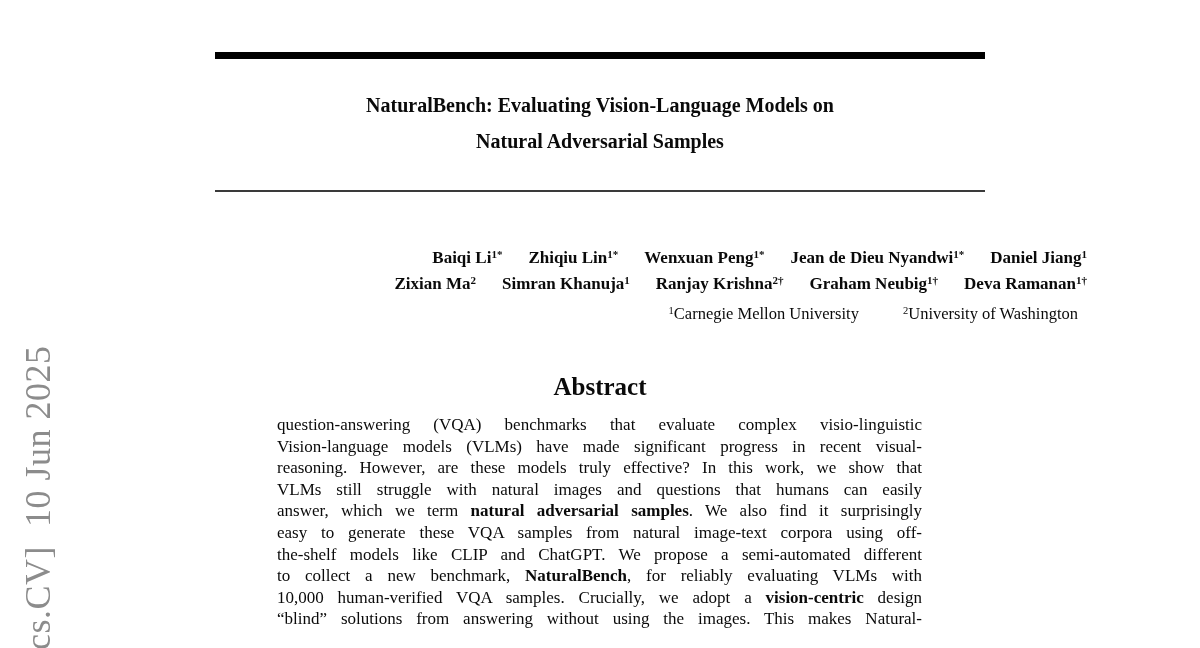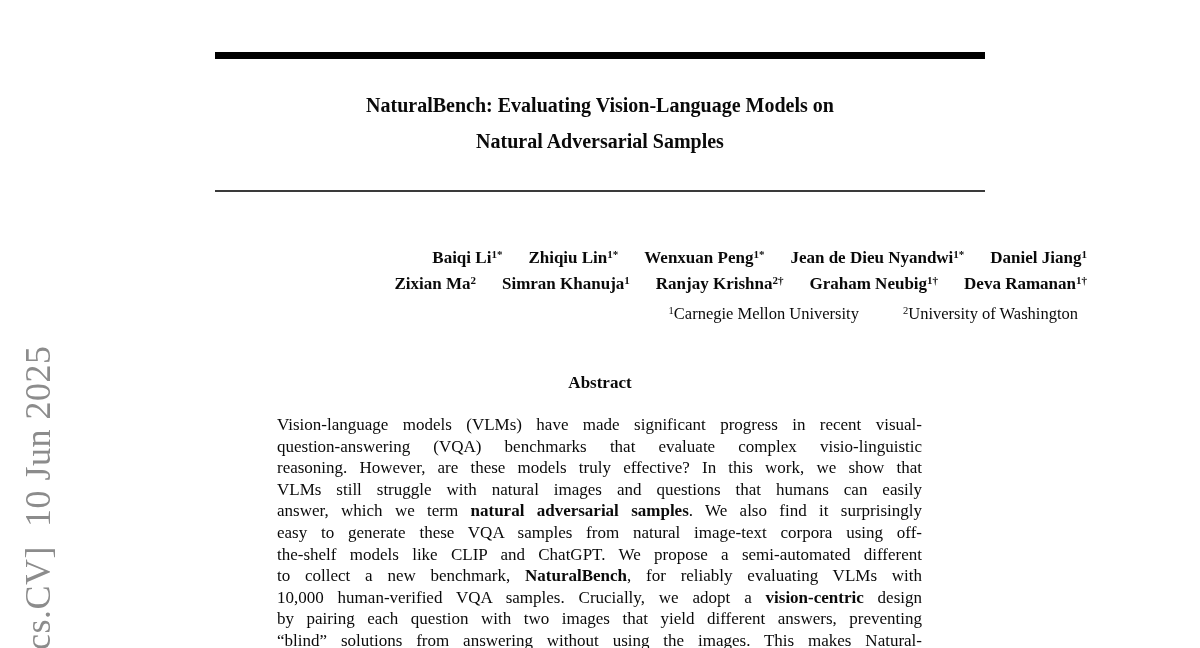--- a/index.html
+++ b/index.html
@@ -75,21 +75,21 @@
     margin-top: 2px;
     white-space: nowrap;
   }
   .affil-entry { display: inline-block; margin: 4px 22px; }
   .affil-entry sup.sp { font-weight: 400; font-size: 10.5px; }
   .abs-heading {
     position: absolute;
     left: 215px; top: 373px;
     width: 770px;
     text-align: center;
-    font-size: 17px;
+    font-size: 25px;
     font-weight: 700;
   }
   .abs-body {
     position: absolute;
     left: 277px; top: 414px;
     width: 645px;
     font-size: 17px;
     line-height: 21.6px;
   }
   .abs-line {
@@ -116,26 +116,25 @@
 
   <div class="authors">
     <div class="author-row" id="author-row-1"><span class="author-entry"><span>Baiqi Li</span><sup class="sp">1*</sup></span><span class="author-entry"><span>Zhiqiu Lin</span><sup class="sp">1*</sup></span><span class="author-entry"><span>Wenxuan Peng</span><sup class="sp">1*</sup></span><span class="author-entry"><span>Jean de Dieu Nyandwi</span><sup class="sp">1*</sup></span><span class="author-entry"><span>Daniel Jiang</span><sup class="sp">1</sup></span></div>
     <div class="author-row" id="author-row-2"><span class="author-entry"><span>Zixian Ma</span><sup class="sp">2</sup></span><span class="author-entry"><span>Simran Khanuja</span><sup class="sp">1</sup></span><span class="author-entry"><span>Ranjay Krishna</span><sup class="sp">2†</sup></span><span class="author-entry"><span>Graham Neubig</span><sup class="sp">1†</sup></span><span class="author-entry"><span>Deva Ramanan</span><sup class="sp">1†</sup></span></div>
     <div class="affil-row" id="affil-row"><span class="affil-entry"><sup class="sp">1</sup><span>Carnegie Mellon University</span></span><span class="affil-entry"><sup class="sp">2</sup><span>University of Washington</span></span></div>
   </div>
 
   <div class="abs-heading">Abstract</div>
 
   <div class="abs-body" id="abs-body">
+      <div class="abs-line"><span>question-answering (VQA) benchmarks that evaluate complex visio-linguistic</span></div>
       <div class="abs-line"><span>Vision-language models (VLMs) have made significant progress in recent visual-</span></div>
-      <div class="abs-line"><span>question-answering (VQA) benchmarks that evaluate complex visio-linguistic</span></div>
       <div class="abs-line"><span>reasoning. However, are these models truly effective? In this work, we show that</span></div>
       <div class="abs-line"><span>VLMs still struggle with natural images and questions that humans can easily</span></div>
       <div class="abs-line"><span>answer, which we term </span><span class="b">natural adversarial samples</span><span>. We also find it surprisingly</span></div>
       <div class="abs-line"><span>easy to generate these VQA samples from natural image-text corpora using off-</span></div>
       <div class="abs-line"><span>the-shelf models like CLIP and ChatGPT. We propose a semi-automated different</span></div>
       <div class="abs-line"><span>to collect a new benchmark, </span><span class="b">NaturalBench</span><span>, for reliably evaluating VLMs with</span></div>
       <div class="abs-line"><span>10,000 human-verified VQA samples. Crucially, we adopt a </span><span class="b">vision-centric</span><span> design</span></div>
-      <div class="abs-line"><span>by pairing each question with two images that yield different answers, preventing</span></div>
       <div class="abs-line"><span>“blind” solutions from answering without using the images. This makes Natural-</span></div>
     </div>
 
 </div>
 
 </body></html>

